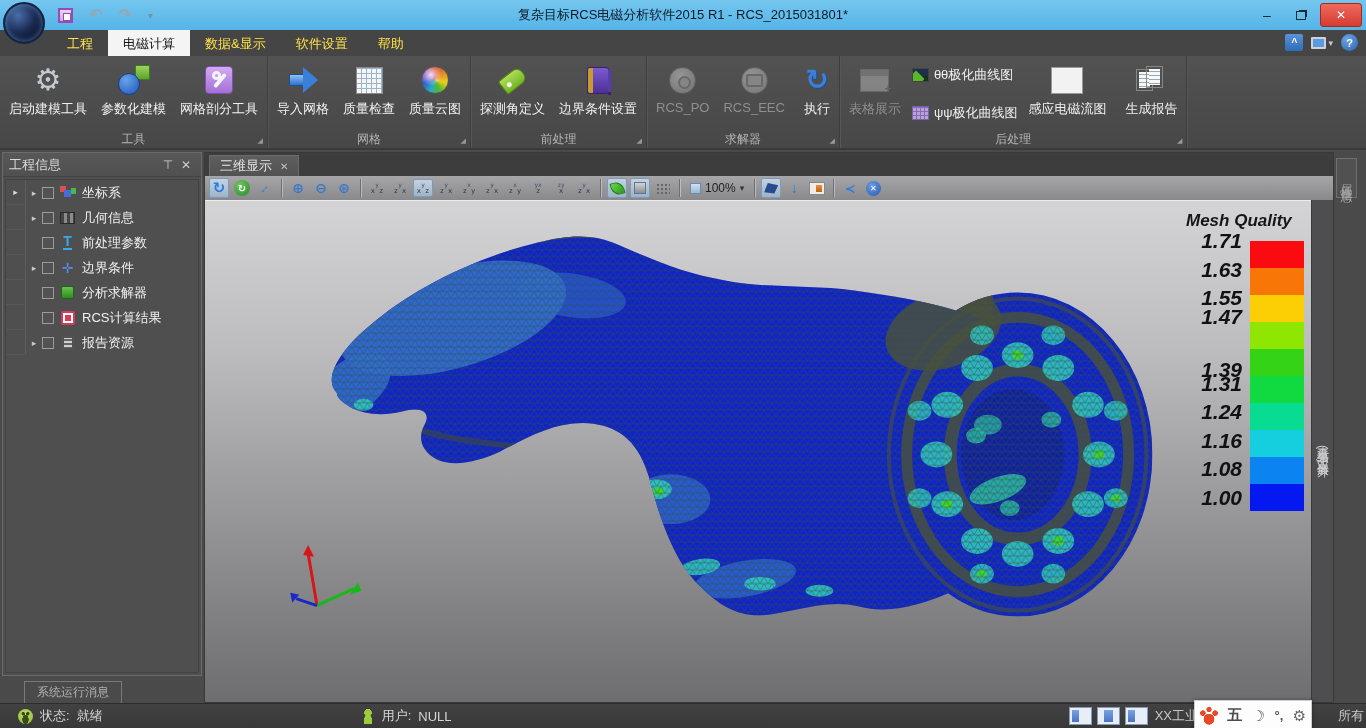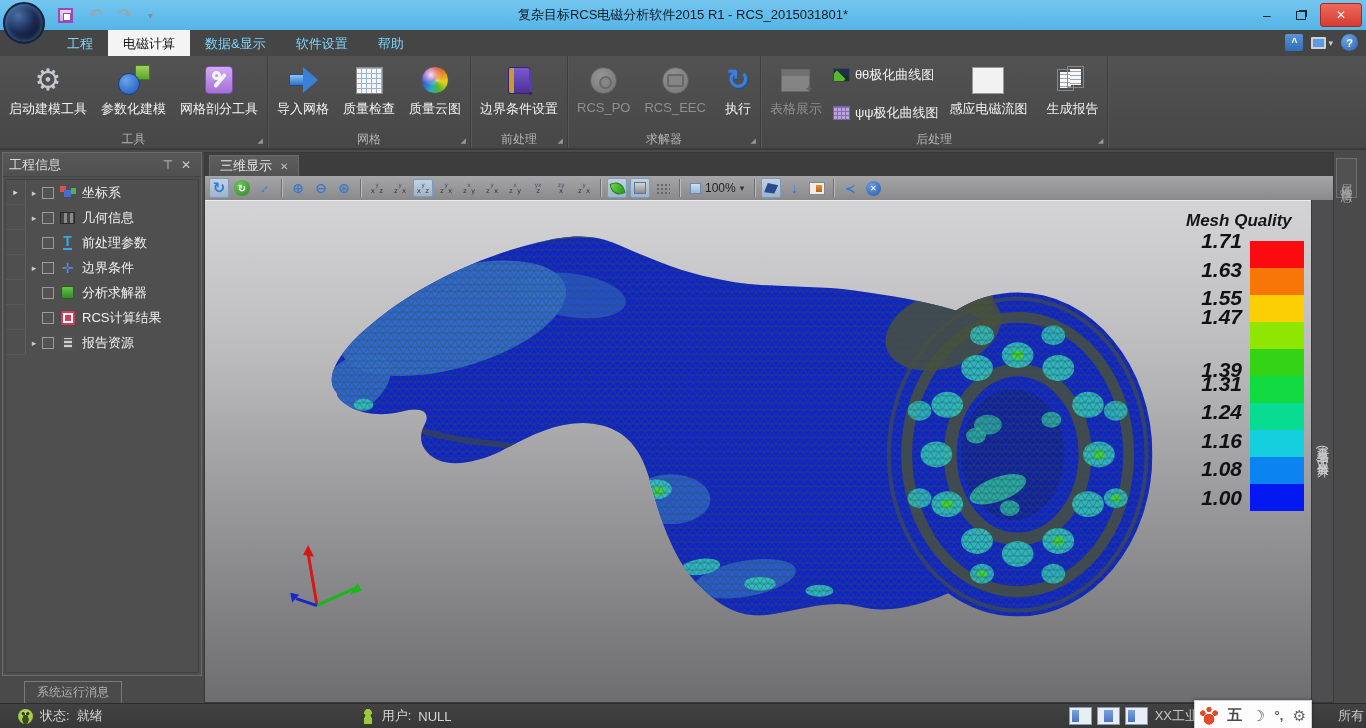--- a/index.html
+++ b/index.html
@@ -18,21 +18,21 @@
   .g-undo,.g-redo { color:#9aa6ae; font-size:16px; font-weight:bold; line-height:14px; }
   .qat-caret { color:#7d8f9d; font-size:10px; }
   .title { position:absolute; left:50%; transform:translateX(-50%); font-size:13px; color:#0c1a28; white-space:nowrap; }
   .win-controls { position:absolute; right:4px; top:3px; display:flex; gap:4px; align-items:center; }
   .wbtn { width:30px; height:22px; display:flex; align-items:center; justify-content:center; color:#15283c; font-size:14px; }
   .restore-glyph { width:10px; height:9px; border:1px solid #15283c; box-shadow:2px -2px 0 -1px #15283c; }
   .btn-close { width:42px; height:24px; background:linear-gradient(#ef6a5a,#d63c34); border-radius:3px; color:#fff; font-size:12px; display:flex; align-items:center; justify-content:center; border:1px solid #a82820; }
 
   
   .menubar { height:26px; background:#454545; display:flex; align-items:stretch; padding-left:52px; position:relative; }
-  .mtab { padding:5px 15px 4px; font-size:13px; color:#7dd3fc; cursor:default; }
+  .mtab { padding:5px 15px 4px; font-size:13px; color:#fde047; cursor:default; }
   .mtab.active { background:#f4f4f4; color:#141414; }
   .menu-right { position:absolute; right:8px; top:4px; display:flex; gap:8px; align-items:center; }
   .rb-collapse { width:18px; height:17px; background:linear-gradient(#5a94d8,#2f6cb8); border-radius:2px; color:#fff; font-size:10px; font-weight:bold; display:flex; align-items:center; justify-content:center; }
   .rb-display { display:flex; align-items:center; gap:2px; }
   .monitor { width:15px; height:12px; border:2px solid #cdd3d9; background:#5a9ae0; border-radius:1px; }
   .mini-caret { color:#c7ccd1; font-size:9px; }
   .rb-help { width:17px; height:17px; border-radius:50%; background:radial-gradient(circle at 35% 30%, #6aa4e4, #2c64b0); color:#fff; font-size:11px; font-weight:bold; display:flex; align-items:center; justify-content:center; }
 
   
   .ribbon { height:94px; background:linear-gradient(#525252,#474747); display:flex; border-bottom:2px solid #3a3a3a; }
@@ -303,20 +303,26 @@
     <div class="rfooter">
         <span class="rfl">网格</span>
         <span class="launcher">◢</span>
       </div>
   </div>
 
   <div class="rgroup">
     <div class="rbuttons">
       <div class="rbtn">
         <div class="ricon">
+            <span class="i-tag"></span>
+          </div>
+        <div class="rlabel">探测角定义</div>
+      </div>
+      <div class="rbtn">
+        <div class="ricon">
             <span class="i-book"></span>
           </div>
         <div class="rlabel">边界条件设置</div>
       </div>
     </div>
     <div class="rfooter">
         <span class="rfl">前处理</span>
         <span class="launcher">◢</span>
       </div>
   </div>

